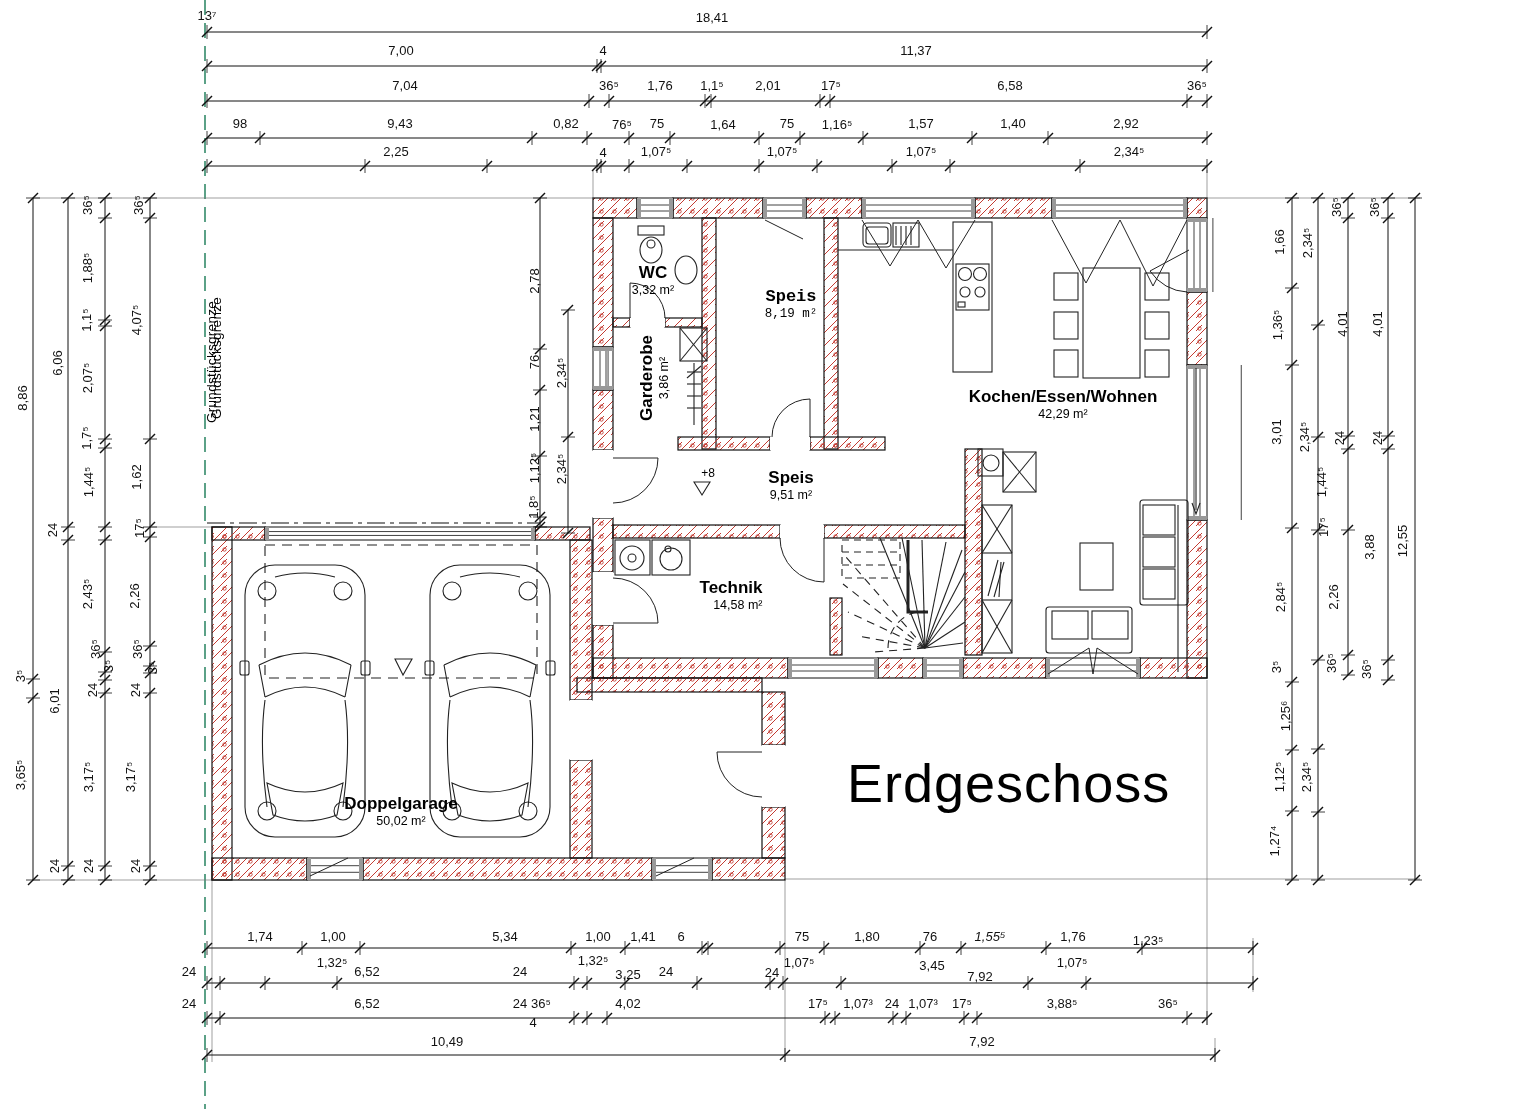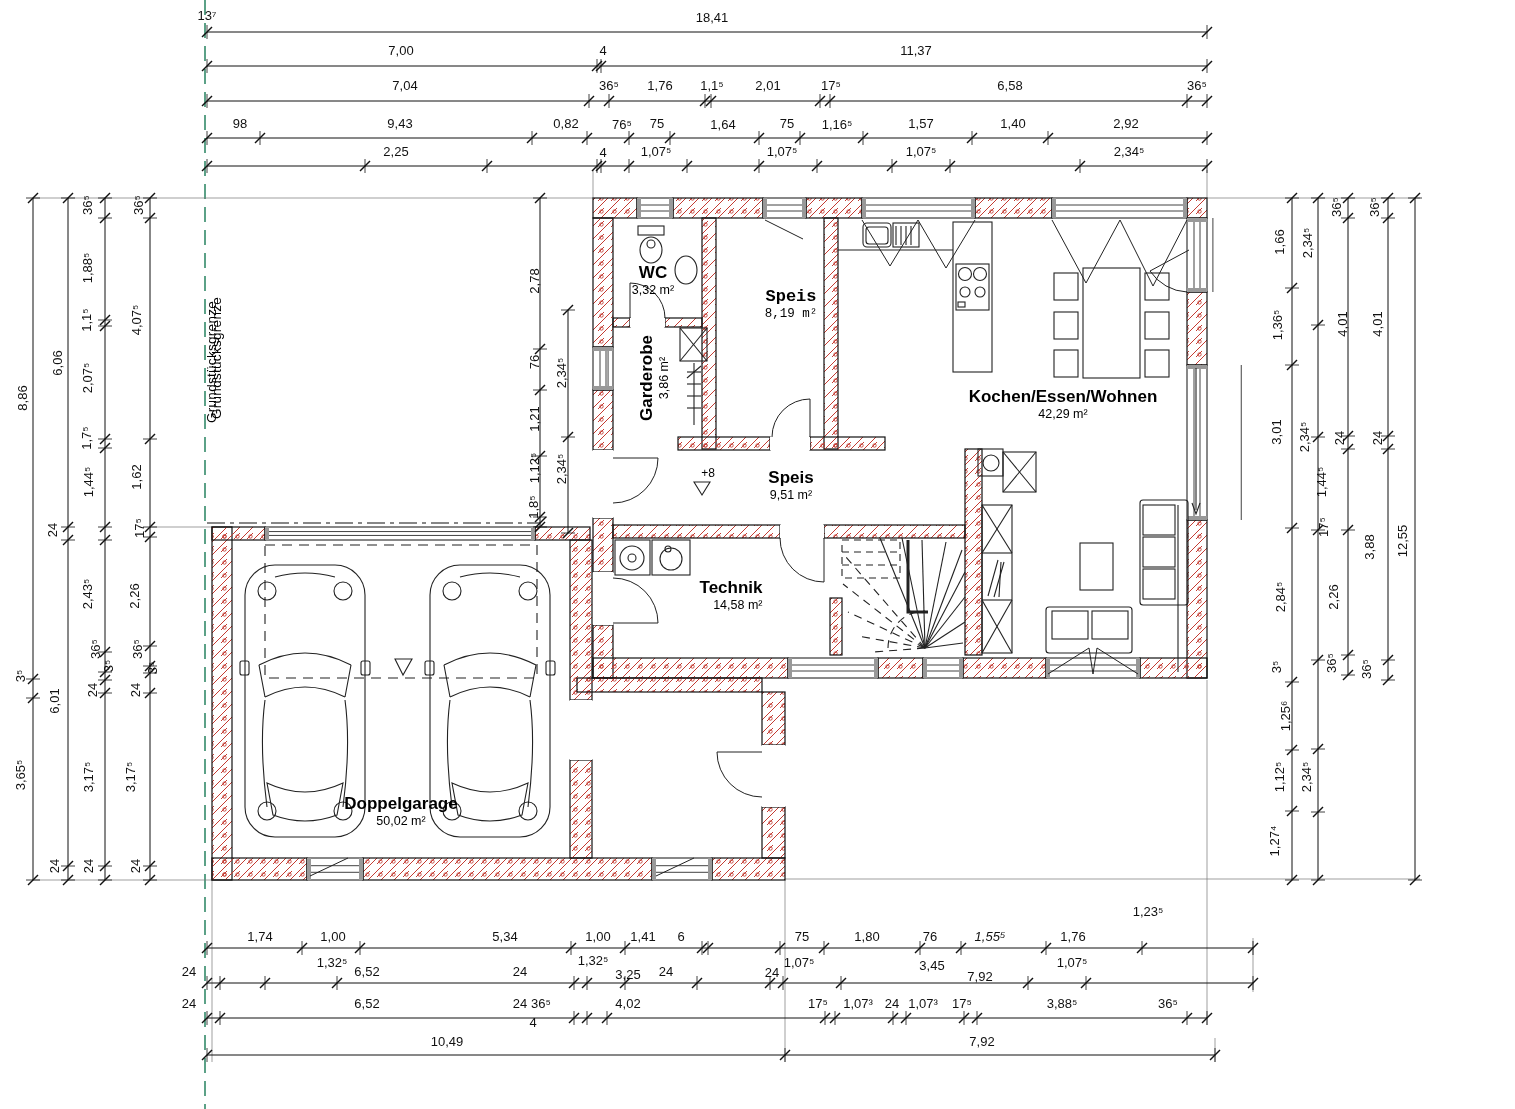--- a/index.html
+++ b/index.html
@@ -639,20 +639,21 @@
       <line x1="561" y1="310" x2="575" y2="310" stroke="#111" stroke-width="0.8"></line>
       <line x1="563" y1="315" x2="573" y2="305" stroke="#111" stroke-width="1.4"></line>
       <line x1="561" y1="437" x2="575" y2="437" stroke="#111" stroke-width="0.8"></line>
       <line x1="563" y1="442" x2="573" y2="432" stroke="#111" stroke-width="1.4"></line>
       <line x1="561" y1="533" x2="575" y2="533" stroke="#111" stroke-width="0.8"></line>
       <line x1="563" y1="538" x2="573" y2="528" stroke="#111" stroke-width="1.4"></line>
     </g>
 </svg>
 
 <div id="labels">
+  <div class="title" style="left:847px;top:752px">Erdgeschoss</div>
   <span class="boundary-label" style="left:211px;top:362px">Grundstücksgrenze</span>
   <span class="boundary-label" style="left:216px;top:358px">Grundstücksgrenze</span>
   <span class="marker" style="left:708px;top:473px">+8</span>
 <span class="dim" style="left: 207px; top: 15px;">13⁷</span>
     <span class="dim" style="left: 712px; top: 17px;">18,41</span>
     <span class="dim" style="left: 401px; top: 50px;">7,00</span>
     <span class="dim" style="left: 603px; top: 50px;">4</span>
     <span class="dim" style="left: 916px; top: 50px;">11,37</span>
     <span class="dim" style="left: 405px; top: 85px;">7,04</span>
     <span class="dim" style="left: 609px; top: 85px;">36⁵</span>
@@ -683,21 +684,21 @@
     <span class="dim" style="left: 333px; top: 936px;">1,00</span>
     <span class="dim" style="left: 505px; top: 936px;">5,34</span>
     <span class="dim" style="left: 598px; top: 936px;">1,00</span>
     <span class="dim" style="left: 643px; top: 936px;">1,41</span>
     <span class="dim" style="left: 681px; top: 936px;">6</span>
     <span class="dim" style="left: 802px; top: 936px;">75</span>
     <span class="dim" style="left: 867px; top: 936px;">1,80</span>
     <span class="dim" style="left: 930px; top: 936px;">76</span>
     <span class="dim" style="left: 990px; top: 936px; font-style: italic;">1,55⁵</span>
     <span class="dim" style="left: 1073px; top: 936px;">1,76</span>
-    <span class="dim" style="left: 1148px; top: 911px;">1,23⁵</span>
+    <span class="dim" style="left: 1148px; top: 940px;">1,23⁵</span>
     <span class="dim" style="left: 189px; top: 971px;">24</span>
     <span class="dim" style="left: 332px; top: 962px;">1,32⁵</span>
     <span class="dim" style="left: 367px; top: 971px;">6,52</span>
     <span class="dim" style="left: 520px; top: 971px;">24</span>
     <span class="dim" style="left: 593px; top: 960px;">1,32⁵</span>
     <span class="dim" style="left: 628px; top: 974px;">3,25</span>
     <span class="dim" style="left: 666px; top: 971px;">24</span>
     <span class="dim" style="left: 772px; top: 972px;">24</span>
     <span class="dim" style="left: 799px; top: 962px;">1,07⁵</span>
     <span class="dim" style="left: 932px; top: 965px;">3,45</span>

